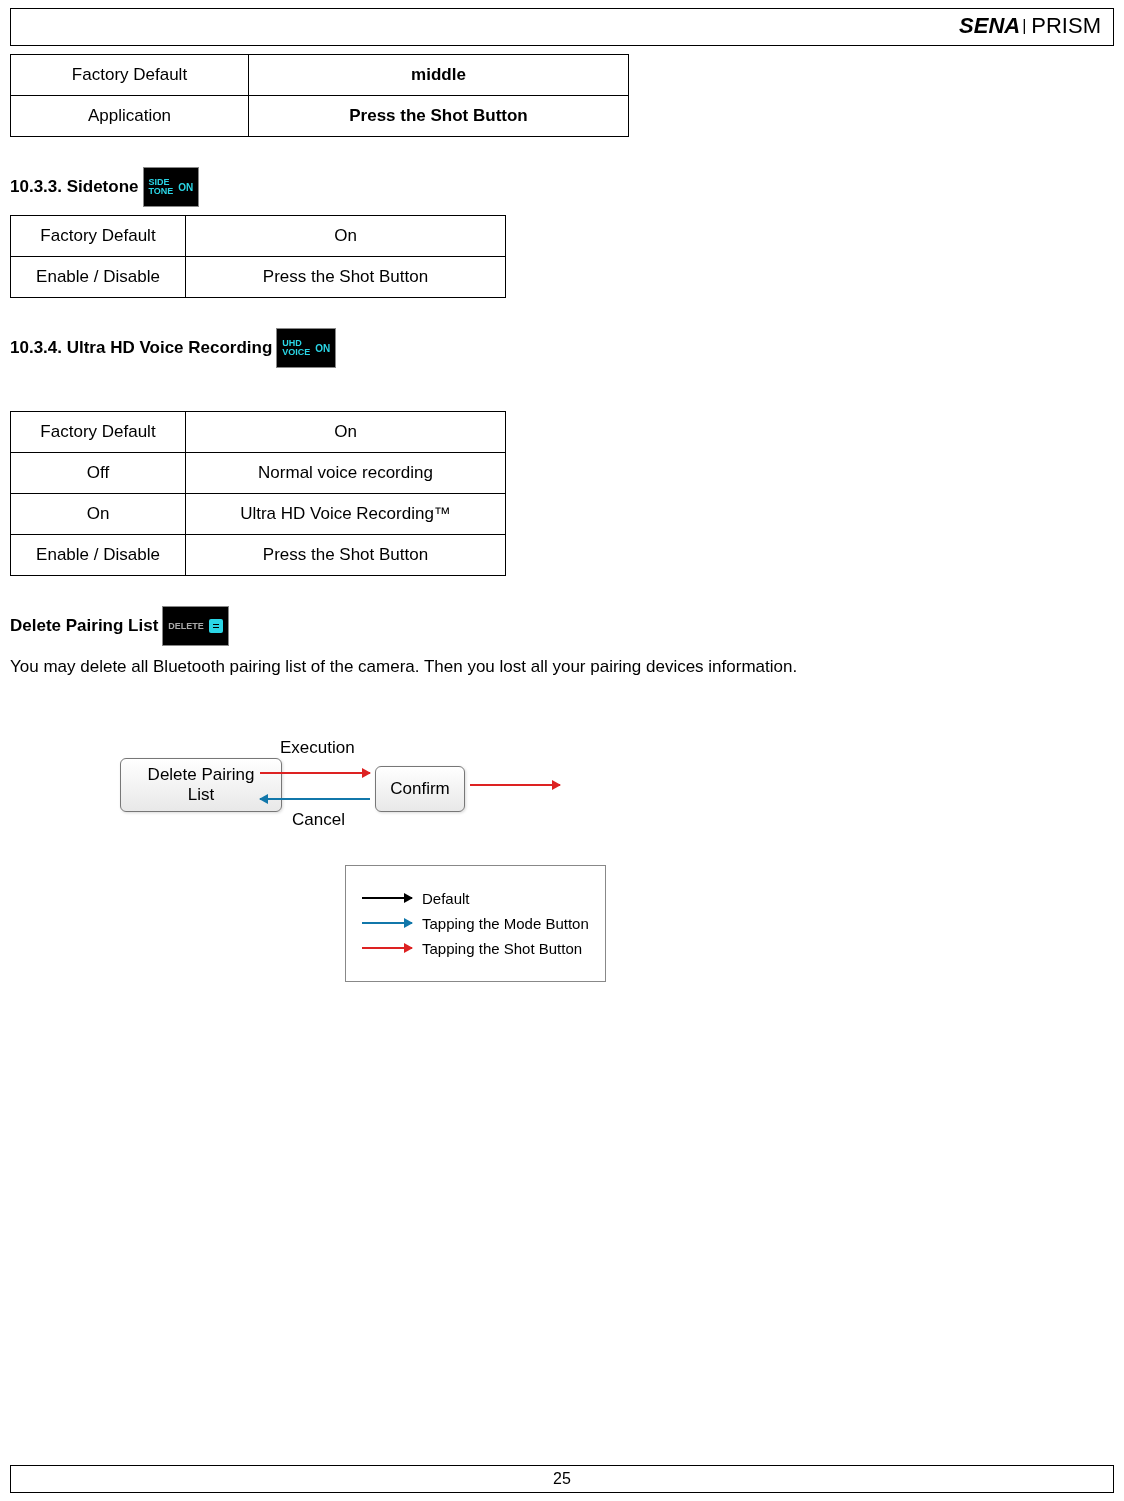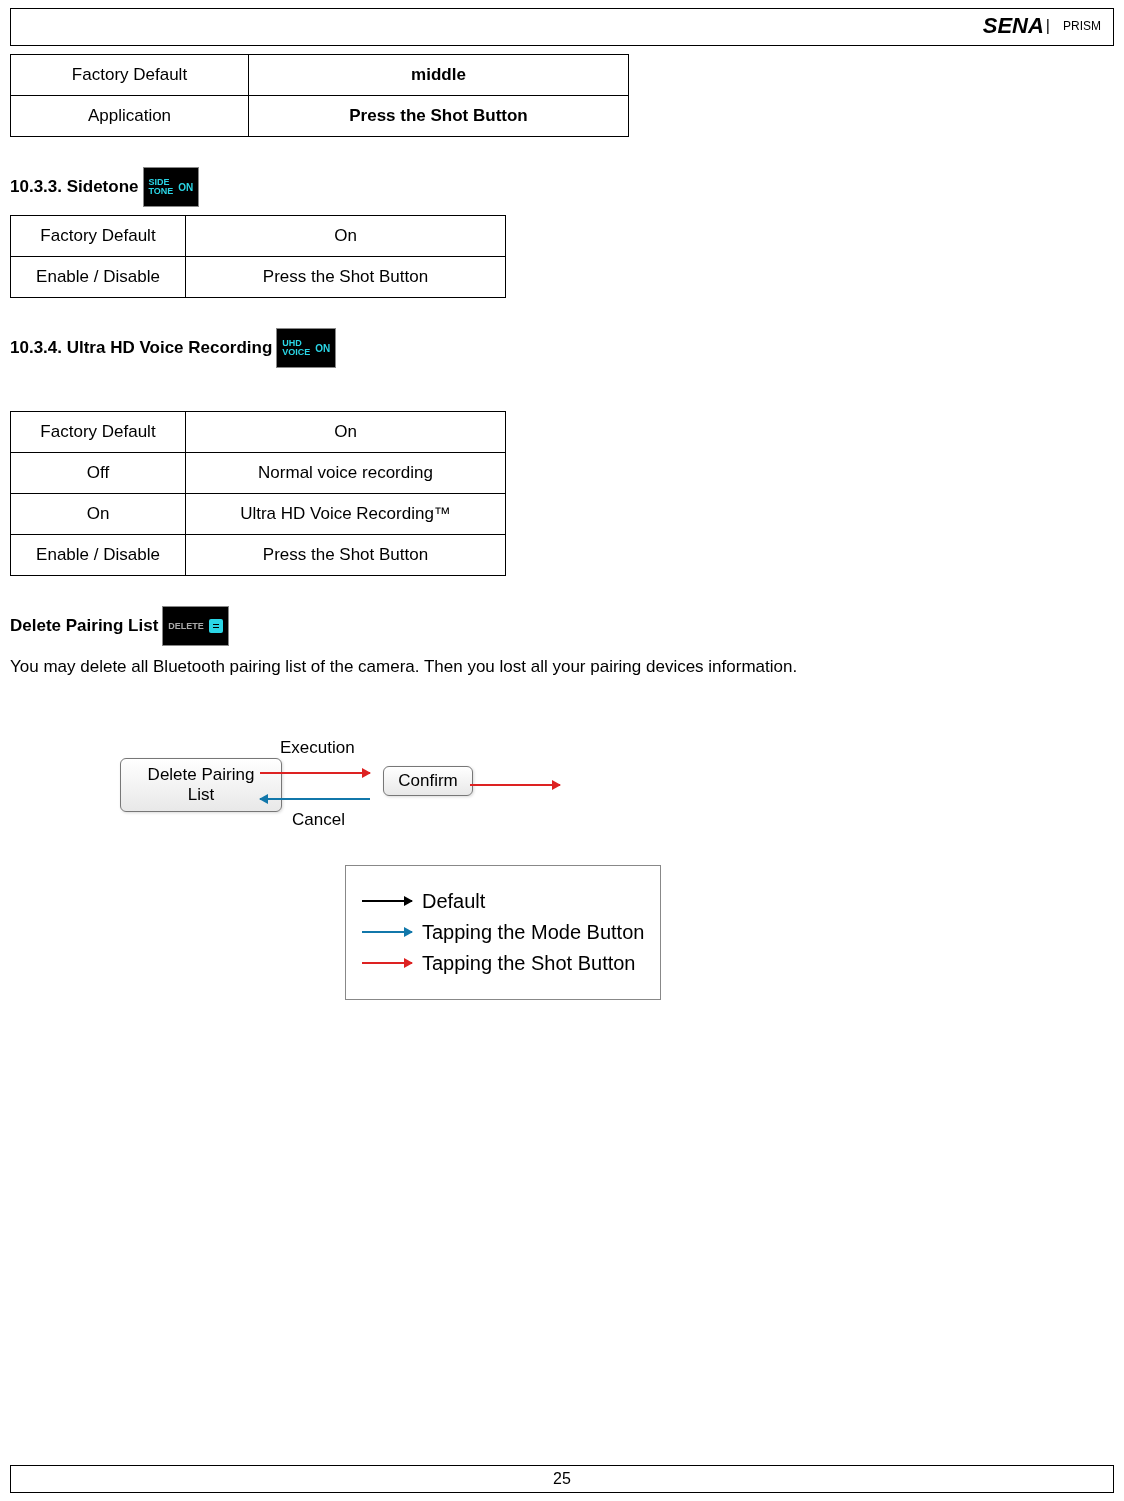--- a/index.html
+++ b/index.html
@@ -28,23 +28,23 @@
     }
     .sena-logo {
       font-family: Arial, sans-serif;
       font-weight: 900;
       font-size: 22px;
       font-style: italic;
       letter-spacing: 0px;
       color: #000;
     }
     .prism-text {
-      font-size: 12px;
+      font-size: 22px;
       color: #000;
-      margin-left: 11px;
+      margin-left: 3px;
     }
     .content {
       padding: 0 10px;
     }
     table.data-table {
       border-collapse: collapse;
       margin-bottom: 30px;
       margin-top: 5px;
       padding-left: 20px;
     }
@@ -120,21 +120,21 @@
       position: absolute;
       border: 1.5px solid #777;
       border-radius: 6px;
       background: linear-gradient(#fff, #e8e8e8);
       padding: 6px 10px;
       font-size: 17px;
       text-align: center;
       box-shadow: 1px 1px 3px rgba(0,0,0,0.15);
     }
     .dp-box { left: 0; top: 28px; width: 162px; }
-    .confirm-box { left: 255px; top: 36px; width: 90px; padding: 4px 10px; margin-left: 8px;}
+    .confirm-box { left: 255px; top: 36px; width: 90px; padding: 12px 10px;}
     .arrow-red {
       position: absolute;
       height: 2px;
       background: #d22;
     }
     .arrow-red::after {
       content: "";
       position: absolute;
       right: -1px;
       top: -4px;
@@ -157,21 +157,21 @@
       border-bottom: 5px solid transparent;
     }
     .arrow-blue.rev::after { right: auto; left: -1px; border-left: none; border-right: 9px solid #17a; }
     .label-text { position: absolute; font-size: 17px; text-align: right; }
     .legend-box {
       position: absolute;
       border: 1.5px solid #888;
       left: 225px;
       top: 135px;
       padding: 20px 10px;
-      font-size: 20px;
+      font-size: 15px;
       background: #fff;
     }
     .legend-row { display: flex; align-items: center; gap: 10px; padding: 4px 6px; }
     .legend-arrow {
       width: 50px; height: 2px; position: relative;
     }
     .legend-arrow.black { background: #000; }
     .legend-arrow.black::after {
       content: ""; position: absolute; right: -1px; top: -4px;
       border-left: 9px solid #000; border-top: 5px solid transparent; border-bottom: 5px solid transparent;

